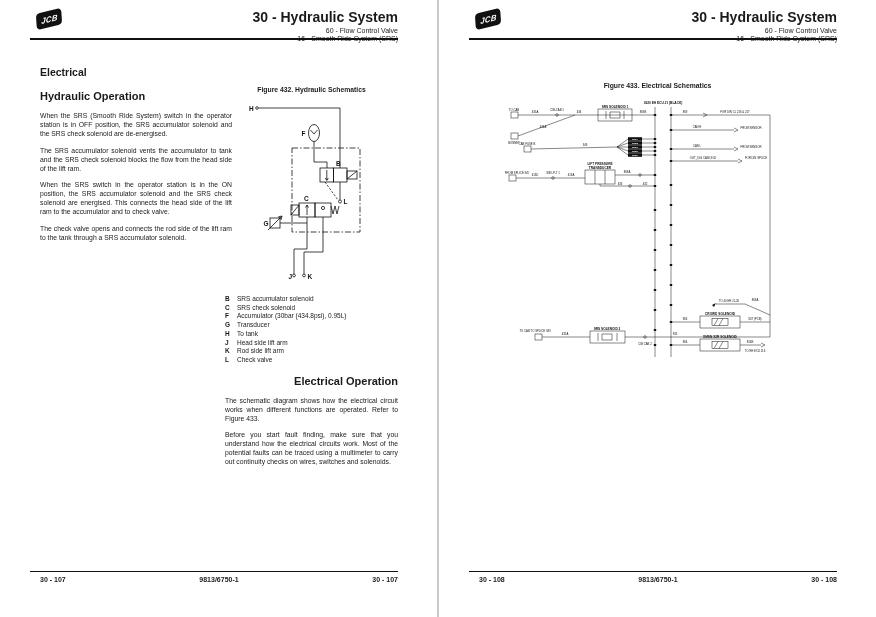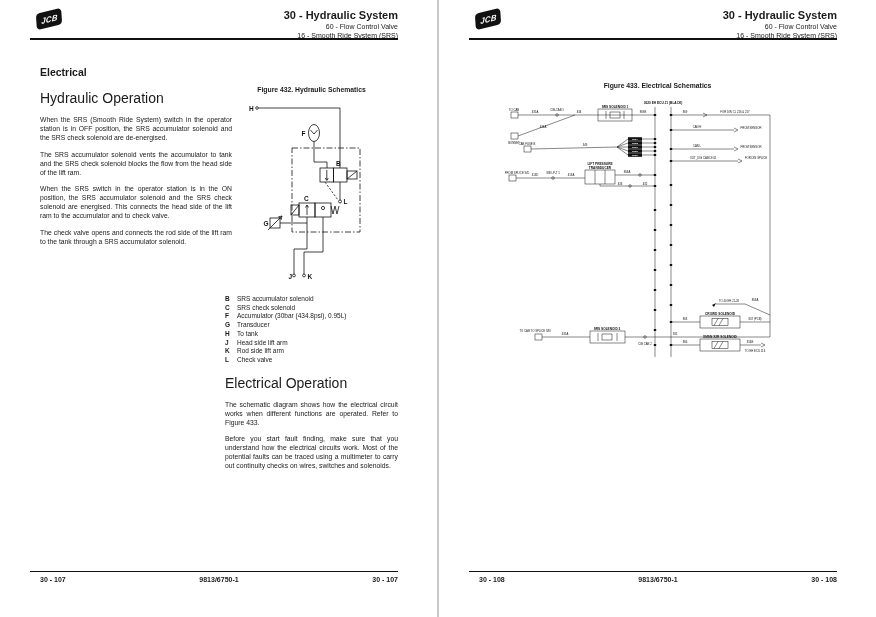--- a/index.html
+++ b/index.html
@@ -8,35 +8,35 @@
   .page { position:absolute; top:0; width:437px; height:617px; background:#fff; }
   .page-left { left:0; }
   .page-right { left:439px; }
   .page-divider { position:absolute; left:437px; top:0; width:2px; height:617px; background:#c9c9c9; }
 
   
   .logo { position:absolute; left:36px; top:11px; width:26px; height:16px; background:#111; border-radius:4px;
           transform:rotate(-14deg) skewX(-10deg); display:flex; align-items:center; justify-content:center; }
   .logo span { color:#fff; font-weight:bold; font-style:italic; font-size:8px; letter-spacing:0.3px; transform:skewX(-6deg); }
   .hdr-text { position:absolute; top:9px; right:39px; text-align:right; line-height:1.25; }
-  .hdr-title { font-size:11px; font-weight:bold; }
+  .hdr-title { font-size:14px; font-weight:bold; }
   .hdr-sub { font-size:7px; }
   .hdr-rule { position:absolute; left:30px; right:39px; top:38px; height:2px; background:#111; }
 
   
   .ftr-rule { position:absolute; left:30px; right:39px; top:571px; height:1.4px; background:#111; }
   .ftr { position:absolute; left:40px; right:39px; top:576px; font-size:7px; font-weight:bold; }
   .ftr .fl { position:absolute; left:0; }
   .ftr .fc { position:absolute; left:0; right:0; text-align:center; }
   .ftr .fr { position:absolute; right:0; }
 
   .h1 { position:absolute; left:40px; top:66px; font-size:10.5px; font-weight:bold; }
   .col-left { position:absolute; left:40px; top:90px; width:192px; }
   .col-right { position:absolute; left:225px; top:86px; width:173px; }
-  .h2 { font-size:14px; font-weight:normal; margin-bottom:9px; }
+  .h2 { font-size:11px; font-weight:bold; margin-bottom:9px; }
   .para { font-size:6.8px; line-height: 9px; text-align:justify; margin-bottom:7.5px; }
   .figcap { font-size:6.8px; font-weight:bold; text-align:center; margin-bottom:4px; }
 
   .hyd-svg { display:block; margin-left:12px; }
   .legend { margin-top:6px; margin-bottom:10px; }
   .legend-row { font-size:6.5px; line-height:8.7px; display:flex; }
   .legend-key { font-weight:bold; width:12px; flex:0 0 12px; }
 
   .fig433-cap { position:absolute; left:0; right:0; top:82px; text-align:center; font-size:6.8px; font-weight:bold; }
   .eschem { position:absolute; left:66px; top:95px; }
@@ -164,21 +164,21 @@
         <div class="legend-row">
             <span class="legend-key">K</span>
             <span>Rod side lift arm</span>
           </div>
         <div class="legend-row">
             <span class="legend-key">L</span>
             <span>Check valve</span>
           </div>
       </div>
 
-      <div class="h2" style="margin-top:10px;">Electrical Operation</div>
+      <div class="h2" style="margin-top:10px;text-align:right;">Electrical Operation</div>
       <p class="para">The schematic diagram shows how the electrical circuit works when different functions are operated. Refer to Figure 433.</p>
       <p class="para">Before you start fault finding, make sure that you understand how the electrical circuits work. Most of the potential faults can be traced using a multimeter to carry out continuity checks on wires, switches and solenoids.</p>
     </div>
 
     <div class="ftr-rule"></div>
     <div class="ftr">
       <span class="fl">30 - 107</span>
       <span class="fc">9813/6750-1</span>
       <span class="fr">30 - 107</span>
     </div>

